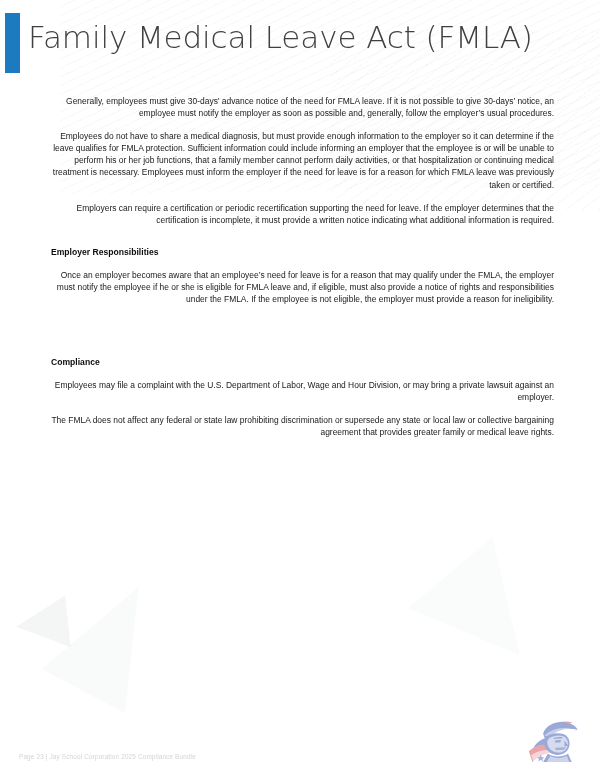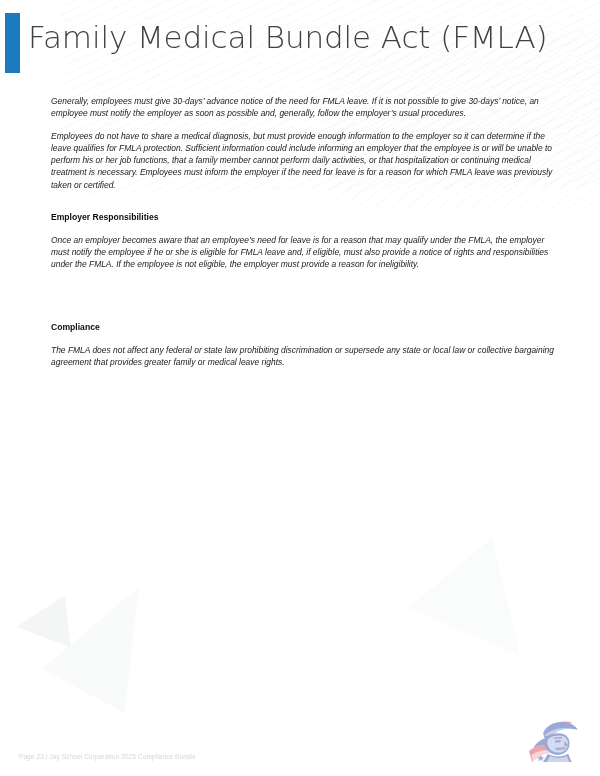--- a/index.html
+++ b/index.html
@@ -136,22 +136,21 @@
     top: 95px;
     width: 503px;
     z-index: 2;
   }
 
   .para {
     font-size: 8.45px;
     line-height: 12.1px;
     color: #1a1a1a;
     margin-bottom: 11px;
-    text-align: left;
-    font-style: italic;
+    text-align: right;
   }
 
   .para:last-child { margin-bottom: 0; }
 
   .section-heading {
     font-size: 8.6px;
     font-weight: bold;
     color: #0d0d0d;
     margin-top: 21px;
     margin-bottom: 12px;
@@ -197,34 +196,36 @@
   <div class="bg-layer">
     <div class="diag-lines-tr"></div>
     <div class="diag-lines-tr2"></div>
     <div class="tri tri-a"></div>
     <div class="tri tri-b"></div>
     <div class="tri tri-c"></div>
   </div>
 
   <div class="header">
     <div class="accent-bar"></div>
-    <div class="page-title">Family Medical Bundle Act (FMLA)</div>
+    <div class="page-title">Family Medical Leave Act (FMLA)</div>
   </div>
 
   <div class="content">
 
     <p class="para">Generally, employees must give 30-days’ advance notice of the need for FMLA leave. If it is not possible to give 30-days’ notice, an employee must notify the employer as soon as possible and, generally, follow the employer’s usual procedures.</p>
     <p class="para">Employees do not have to share a medical diagnosis, but must provide enough information to the employer so it can determine if the leave qualifies for FMLA protection. Sufficient information could include informing an employer that the employee is or will be unable to perform his or her job functions, that a family member cannot perform daily activities, or that hospitalization or continuing medical treatment is necessary. Employees must inform the employer if the need for leave is for a reason for which FMLA leave was previously taken or certified.</p>
+    <p class="para">Employers can require a certification or periodic recertification supporting the need for leave. If the employer determines that the certification is incomplete, it must provide a written notice indicating what additional information is required.</p>
 
     <h2 class="section-heading">Employer Responsibilities</h2>
     <p class="para">Once an employer becomes aware that an employee’s need for leave is for a reason that may qualify under the FMLA, the employer must notify the employee if he or she is eligible for FMLA leave and, if eligible, must also provide a notice of rights and responsibilities under the FMLA. If the employee is not eligible, the employer must provide a reason for ineligibility.</p>
 
     <div class="spacer-enforce"></div>
 
     <h2 class="section-heading">Compliance</h2>
+    <p class="para">Employees may file a complaint with the U.S. Department of Labor, Wage and Hour Division, or may bring a private lawsuit against an employer.</p>
     <p class="para">The FMLA does not affect any federal or state law prohibiting discrimination or supersede any state or local law or collective bargaining agreement that provides greater family or medical leave rights.</p>
 
   </div>
 
   <div class="footer">
     <div class="footer-text">Page 23  |  Jay School Corporation 2025 Compliance Bundle</div>
 
     <div class="footer-logo">
       <svg viewBox="0 0 100 84" xmlns="http://www.w3.org/2000/svg">
 

